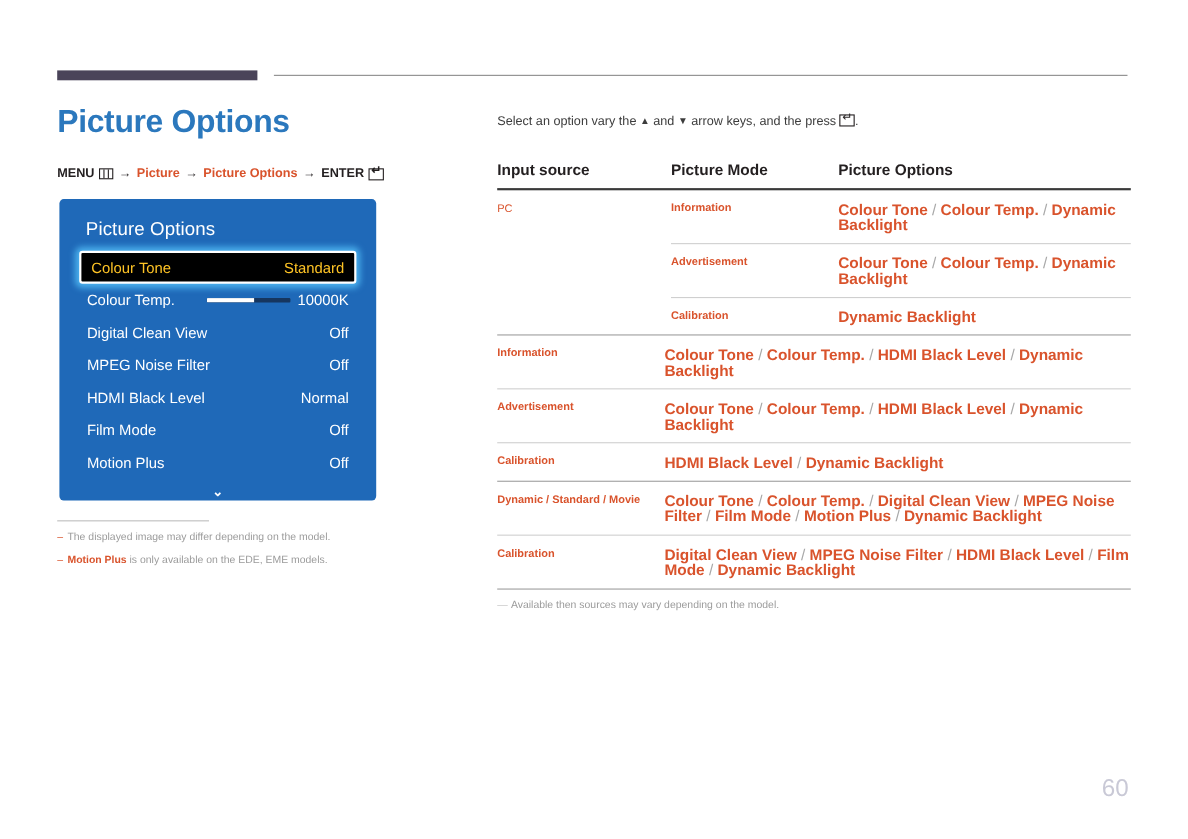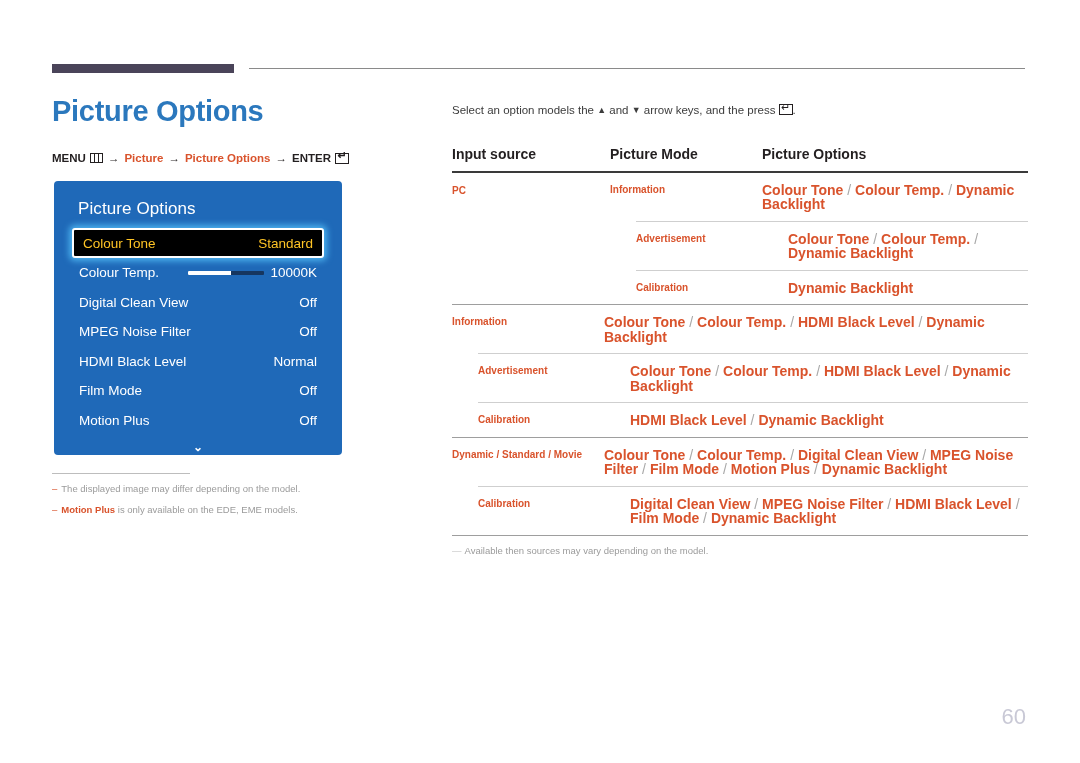--- a/index.html
+++ b/index.html
@@ -219,26 +219,26 @@
   .rule-group { height: 1px; background: #9e9e9e; }
 
   .grp { display: flex; }
   .grp-src {
     width: 158px;
     flex: 0 0 158px;
     padding-top: 11px;
     font-size: 10px;
     line-height: 14px;
   }
-  .grp-src .src-main { color: #d9532c; font-weight: bold; margin-top: 38px; }
+  .grp-src .src-main { color: #d9532c; font-weight: normal; margin-top: 38px; }
   .grp-src .src-sub  { color: #8c8c8c; font-weight: normal; }
   .grp-rows { flex: 1 1 auto; }
 
   .trow { display: flex; padding: 10px 0 9px 0; }
-  .trow + .trow { border-top: 1px solid #cfcfcf; margin-left: 26px; }
+  .trow + .trow { border-top: 1px solid #cfcfcf; }
   .t-mode {
     width: 152px;
     flex: 0 0 152px;
     font-size: 10px;
     font-weight: bold;
     color: #d9532c;
     line-height: 14px;
   }
   .t-opts {
     flex: 1 1 auto;
@@ -338,21 +338,21 @@
 <div class="note-rule"></div>
 <div class="note note-1">
   <span class="dash">–</span><span>The displayed image may differ depending on the model.</span>
 </div>
 <div class="note note-2">
   <span class="dash">–</span><span class="accent">Motion Plus</span><span> is only available on the EDE, EME models.</span>
 </div>
 
 <div class="intro">
   <div>
-    <span>Select an option models the </span><span class="tri-up">▲</span><span> and </span><span class="tri-down">▼</span><span> arrow keys, and the press </span><span class="icon-enter"></span><span>.</span>
+    <span>Select an option vary the </span><span class="tri-up">▲</span><span> and </span><span class="tri-down">▼</span><span> arrow keys, and the press </span><span class="icon-enter"></span><span>.</span>
   </div>
 </div>
 
 <div class="tbl">
   <div class="tbl-head">
     <div class="c1">Input source</div>
     <div class="c2">Picture Mode</div>
     <div class="c3">Picture Options</div>
   </div>
   <div class="rule-dark"></div>

